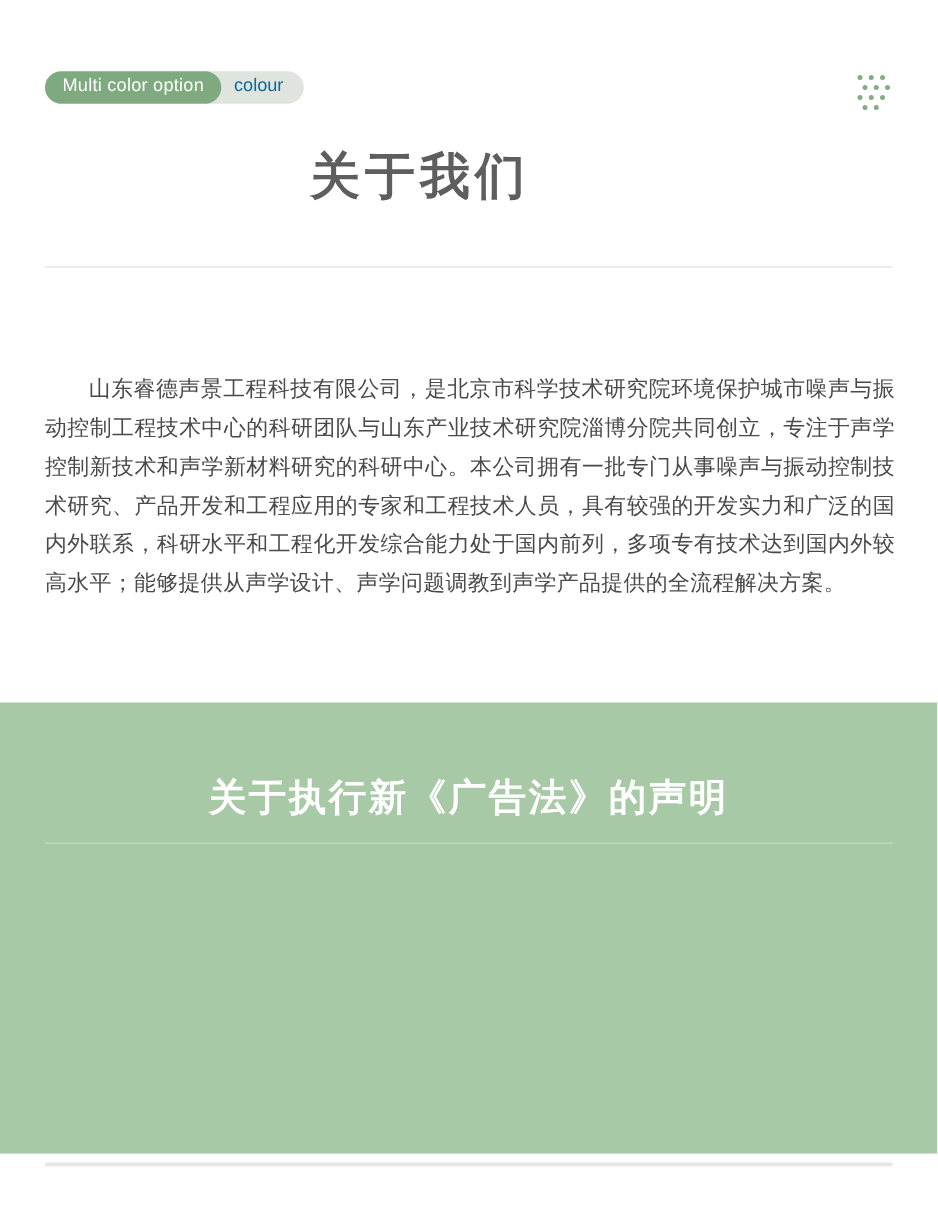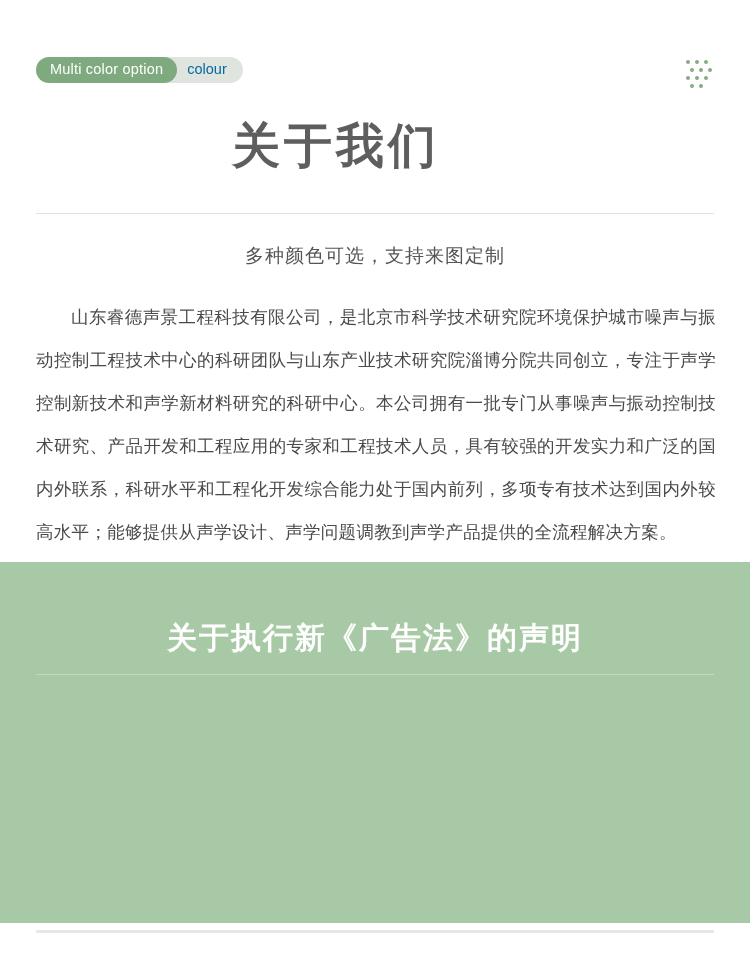--- a/index.html
+++ b/index.html
@@ -69,21 +69,21 @@
     background: #86ab86;
   }
 
   
   .headline {
     position: absolute;
     top: 118px;
     left: 0;
     width: 672px;
     text-align: center;
-    font-size: 48px;
+    font-size: 40px;
     font-weight: bold;
     color: #5e5e5e;
     letter-spacing: 4px;
     line-height: 1.15;
     font-family: "DejaVu Sans", "Liberation Sans", sans-serif;
   }
 
   .divider {
     position: absolute;
     top: 213px;
@@ -103,21 +103,21 @@
     color: #555555;
     letter-spacing: 1px;
   }
 
   .body-copy {
     position: absolute;
     top: 296px;
     left: 36px;
     width: 680px;
     font-size: 17.5px;
-    line-height: 43px;
+    line-height: 31px;
     color: #4a4a4a;
     text-align: justify;
     text-indent: 35px;
     letter-spacing: .3px;
   }
 
   
   .green-section {
     position: absolute;
     top: 562px;
@@ -198,21 +198,20 @@
     <span style="left:9px;  top:16px;"></span>
     <span style="left:18px; top:16px;"></span>
     <span style="left:4px;  top:24px;"></span>
     <span style="left:13px; top:24px;"></span>
   </div>
 
   <div class="headline">关于我们</div>
 
   <div class="divider"></div>
 
-  <div class="subtitle">多种颜色可选，支持来图定制</div>
 
   <div class="body-copy">山东睿德声景工程科技有限公司，是北京市科学技术研究院环境保护城市噪声与振动控制工程技术中心的科研团队与山东产业技术研究院淄博分院共同创立，专注于声学控制新技术和声学新材料研究的科研中心。本公司拥有一批专门从事噪声与振动控制技术研究、产品开发和工程应用的专家和工程技术人员，具有较强的开发实力和广泛的国内外联系，科研水平和工程化开发综合能力处于国内前列，多项专有技术达到国内外较高水平；能够提供从声学设计、声学问题调教到声学产品提供的全流程解决方案。</div>
 
   <div class="green-section">
     <div class="green-title">关于执行新《广告法》的声明</div>
     <div class="green-divider"></div>
   </div>
 
   <div class="bottom-bar"></div>
   <div class="bottom-line"></div>

